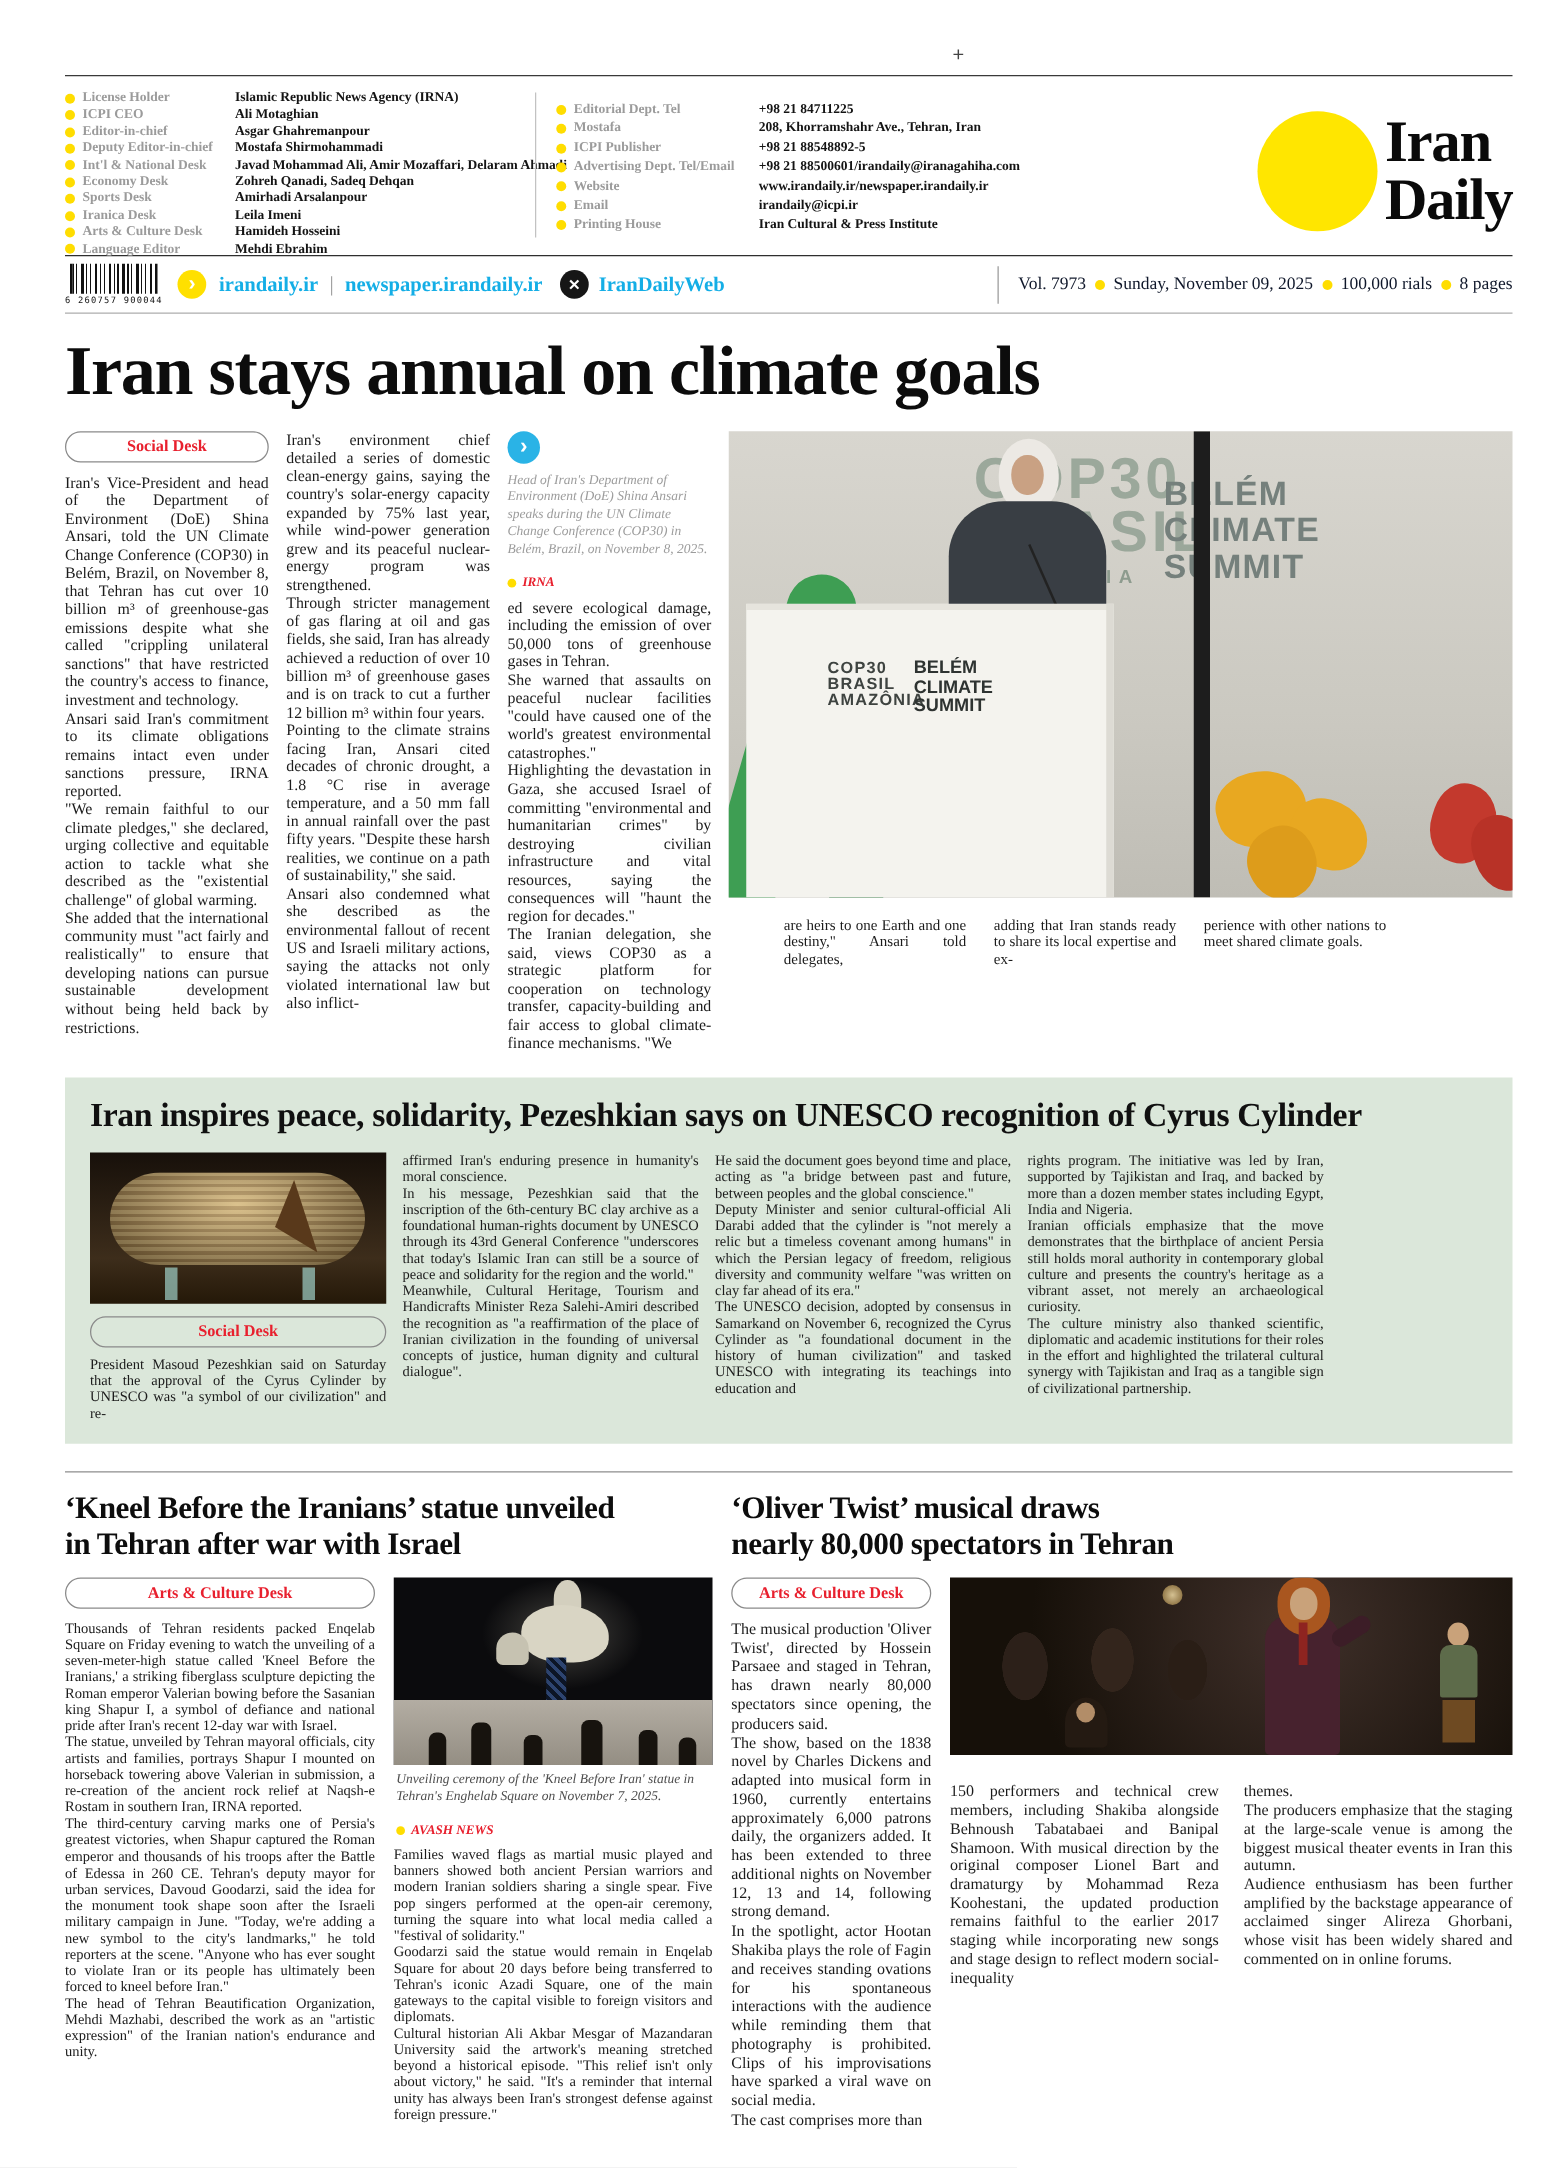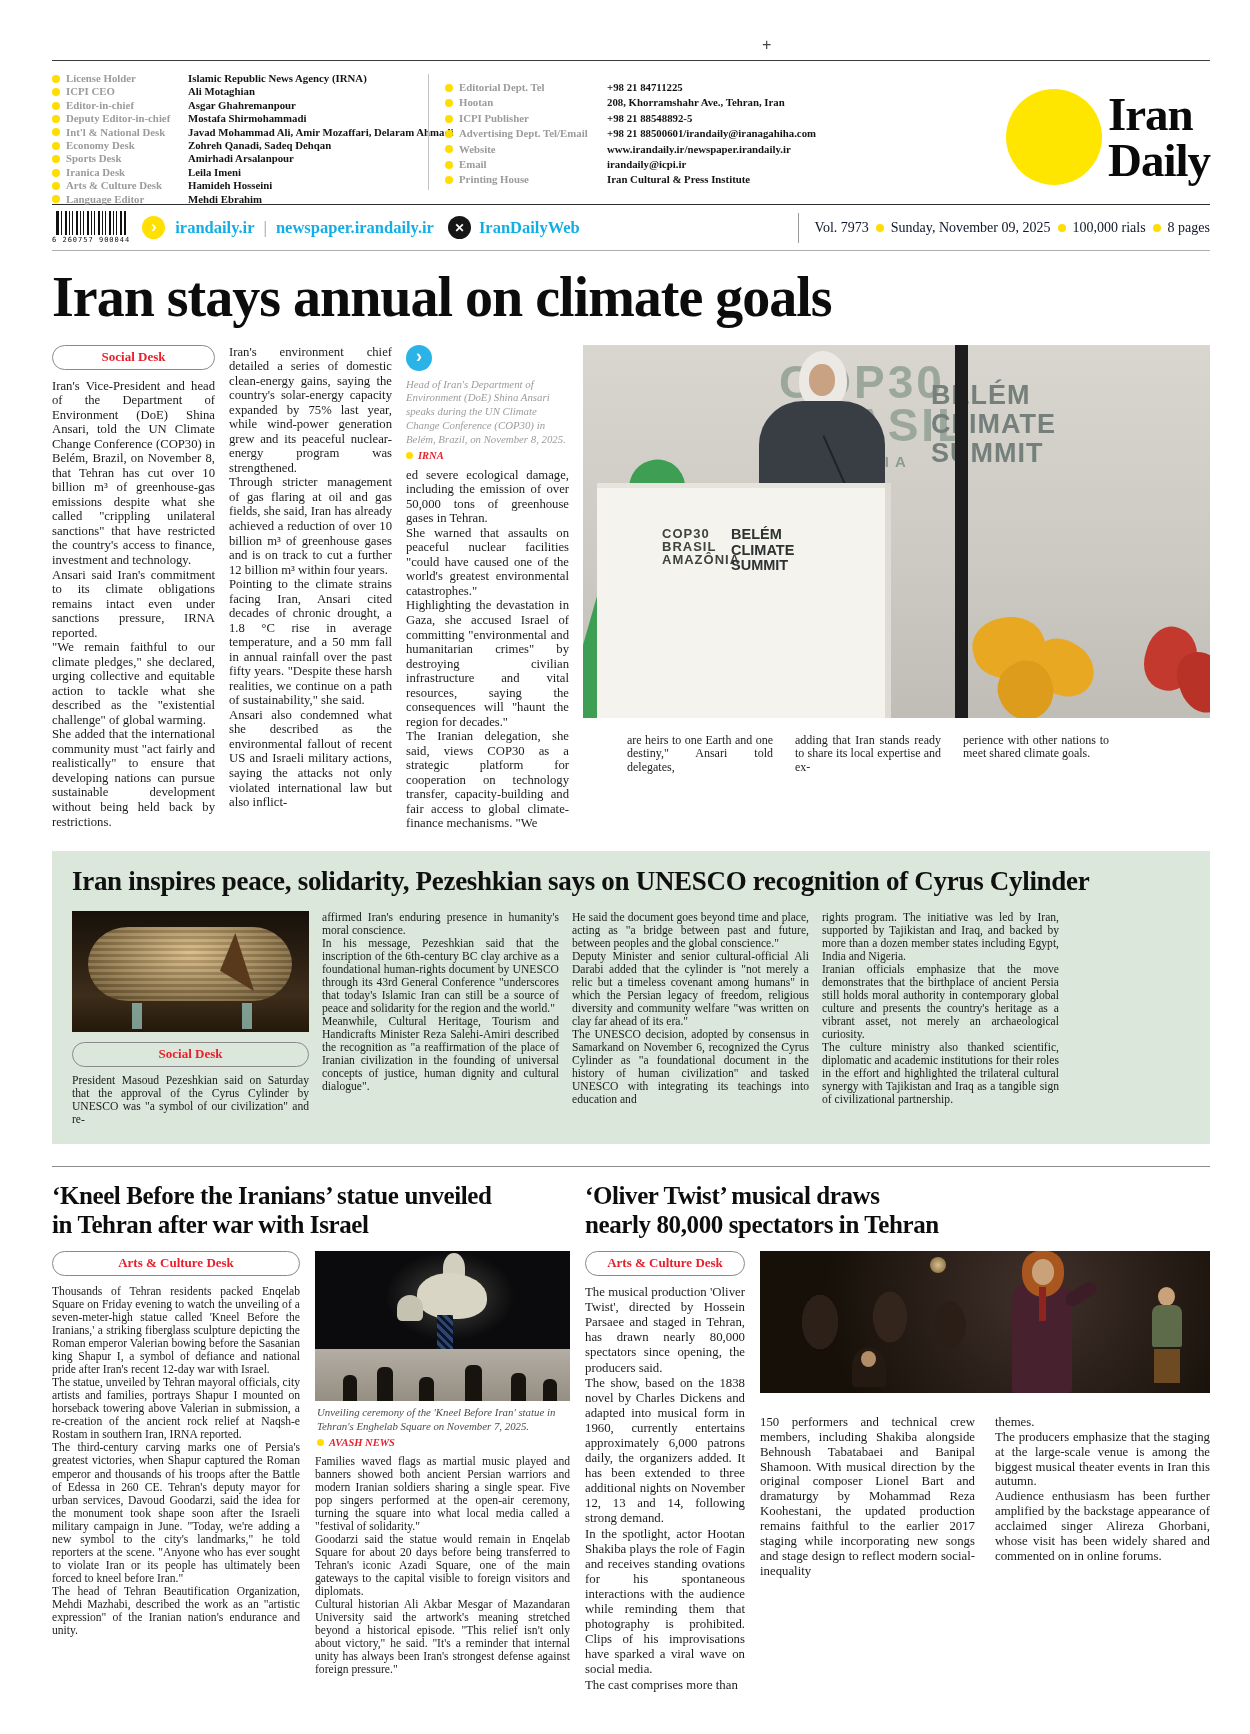--- a/index.html
+++ b/index.html
@@ -49,21 +49,21 @@
   
   .desk-badge { display:block; border:1px solid #8a8a8a; border-radius:14px; text-align:center;
     color:#e8202e; font-weight:bold; font-size:13px; padding:3px 0 4px; margin-bottom:9px; }
   .body-txt { font-size:12.7px; line-height:1.145; text-align:justify; color:#1b1b1b; white-space:pre-line; }
 
   
   .lead-grid { display:grid; grid-template-columns:163px 163px 163px 1fr; column-gap:14px; margin-top:12px; }
   .caption-block { margin-bottom:7px; }
   .cap-circle { width:26px; height:26px; border-radius:50%; background:#2ab3e6; color:#fff; display:flex; align-items:center; justify-content:center; font:bold 18px "Liberation Sans",sans-serif; padding-bottom:2px; margin-bottom:7px; }
   .cap-text { font-style:italic; color:#9c9c9c; font-size:10.8px; line-height:1.28; }
-  .credit-row { display:flex; align-items:center; margin-top:3px; }
+  .credit-row { display:flex; align-items:center; margin-top:14px; }
   .credit-row .bullet { width:7px; height:7px; flex:0 0 7px; margin-right:5px; }
   .credit { color:#e8202e; font-weight:bold; font-style:italic; font-size:10.5px; }
 
   
   .cop-photo { position:relative; width:627px; height:373px; overflow:hidden; background:linear-gradient(180deg,#d8d6cf 0%,#cbc9c1 60%,#bfbdb5 100%); }
   .p-green1 { position:absolute; left:14px; top:110px; width:56px; height:290px; background:#3e9e53; border-radius:28px; transform:rotate(16deg); }
   .p-green2 { position:absolute; left:64px; top:205px; width:42px; height:200px; background:#2f7a40; border-radius:22px; transform:rotate(-14deg); }
   .p-bigtext { position:absolute; left:196px; top:16px; font:bold 46px "Liberation Sans",sans-serif; color:#95a396; line-height:0.95; letter-spacing:3px; white-space:pre-line; opacity:.9; }
   .p-bigsub { position:absolute; left:200px; top:108px; font:bold 15px "Liberation Sans",sans-serif; color:#8d9b8e; letter-spacing:6px; }
   .p-righttext { position:absolute; left:348px; top:36px; font:bold 27px "Liberation Sans",sans-serif; color:#75807c; line-height:1.08; white-space:pre-line; letter-spacing:1px; }
@@ -211,21 +211,21 @@
         </div>
       <div class="m-divider"></div>
       <div class="contact-block" id="contact-list">
           <div class="m-row contact-row">
             <span class="bullet"></span>
             <span class="m-label">Editorial Dept. Tel</span>
             <span class="m-value">+98 21 84711225</span>
           </div>
           <div class="m-row contact-row">
             <span class="bullet"></span>
-            <span class="m-label">Hootan</span>
+            <span class="m-label">Mostafa</span>
             <span class="m-value">208, Khorramshahr Ave., Tehran, Iran</span>
           </div>
           <div class="m-row contact-row">
             <span class="bullet"></span>
             <span class="m-label">ICPI Publisher</span>
             <span class="m-value">+98 21 88548892-5</span>
           </div>
           <div class="m-row contact-row">
             <span class="bullet"></span>
             <span class="m-label">Advertising Dept. Tel/Email</span>

